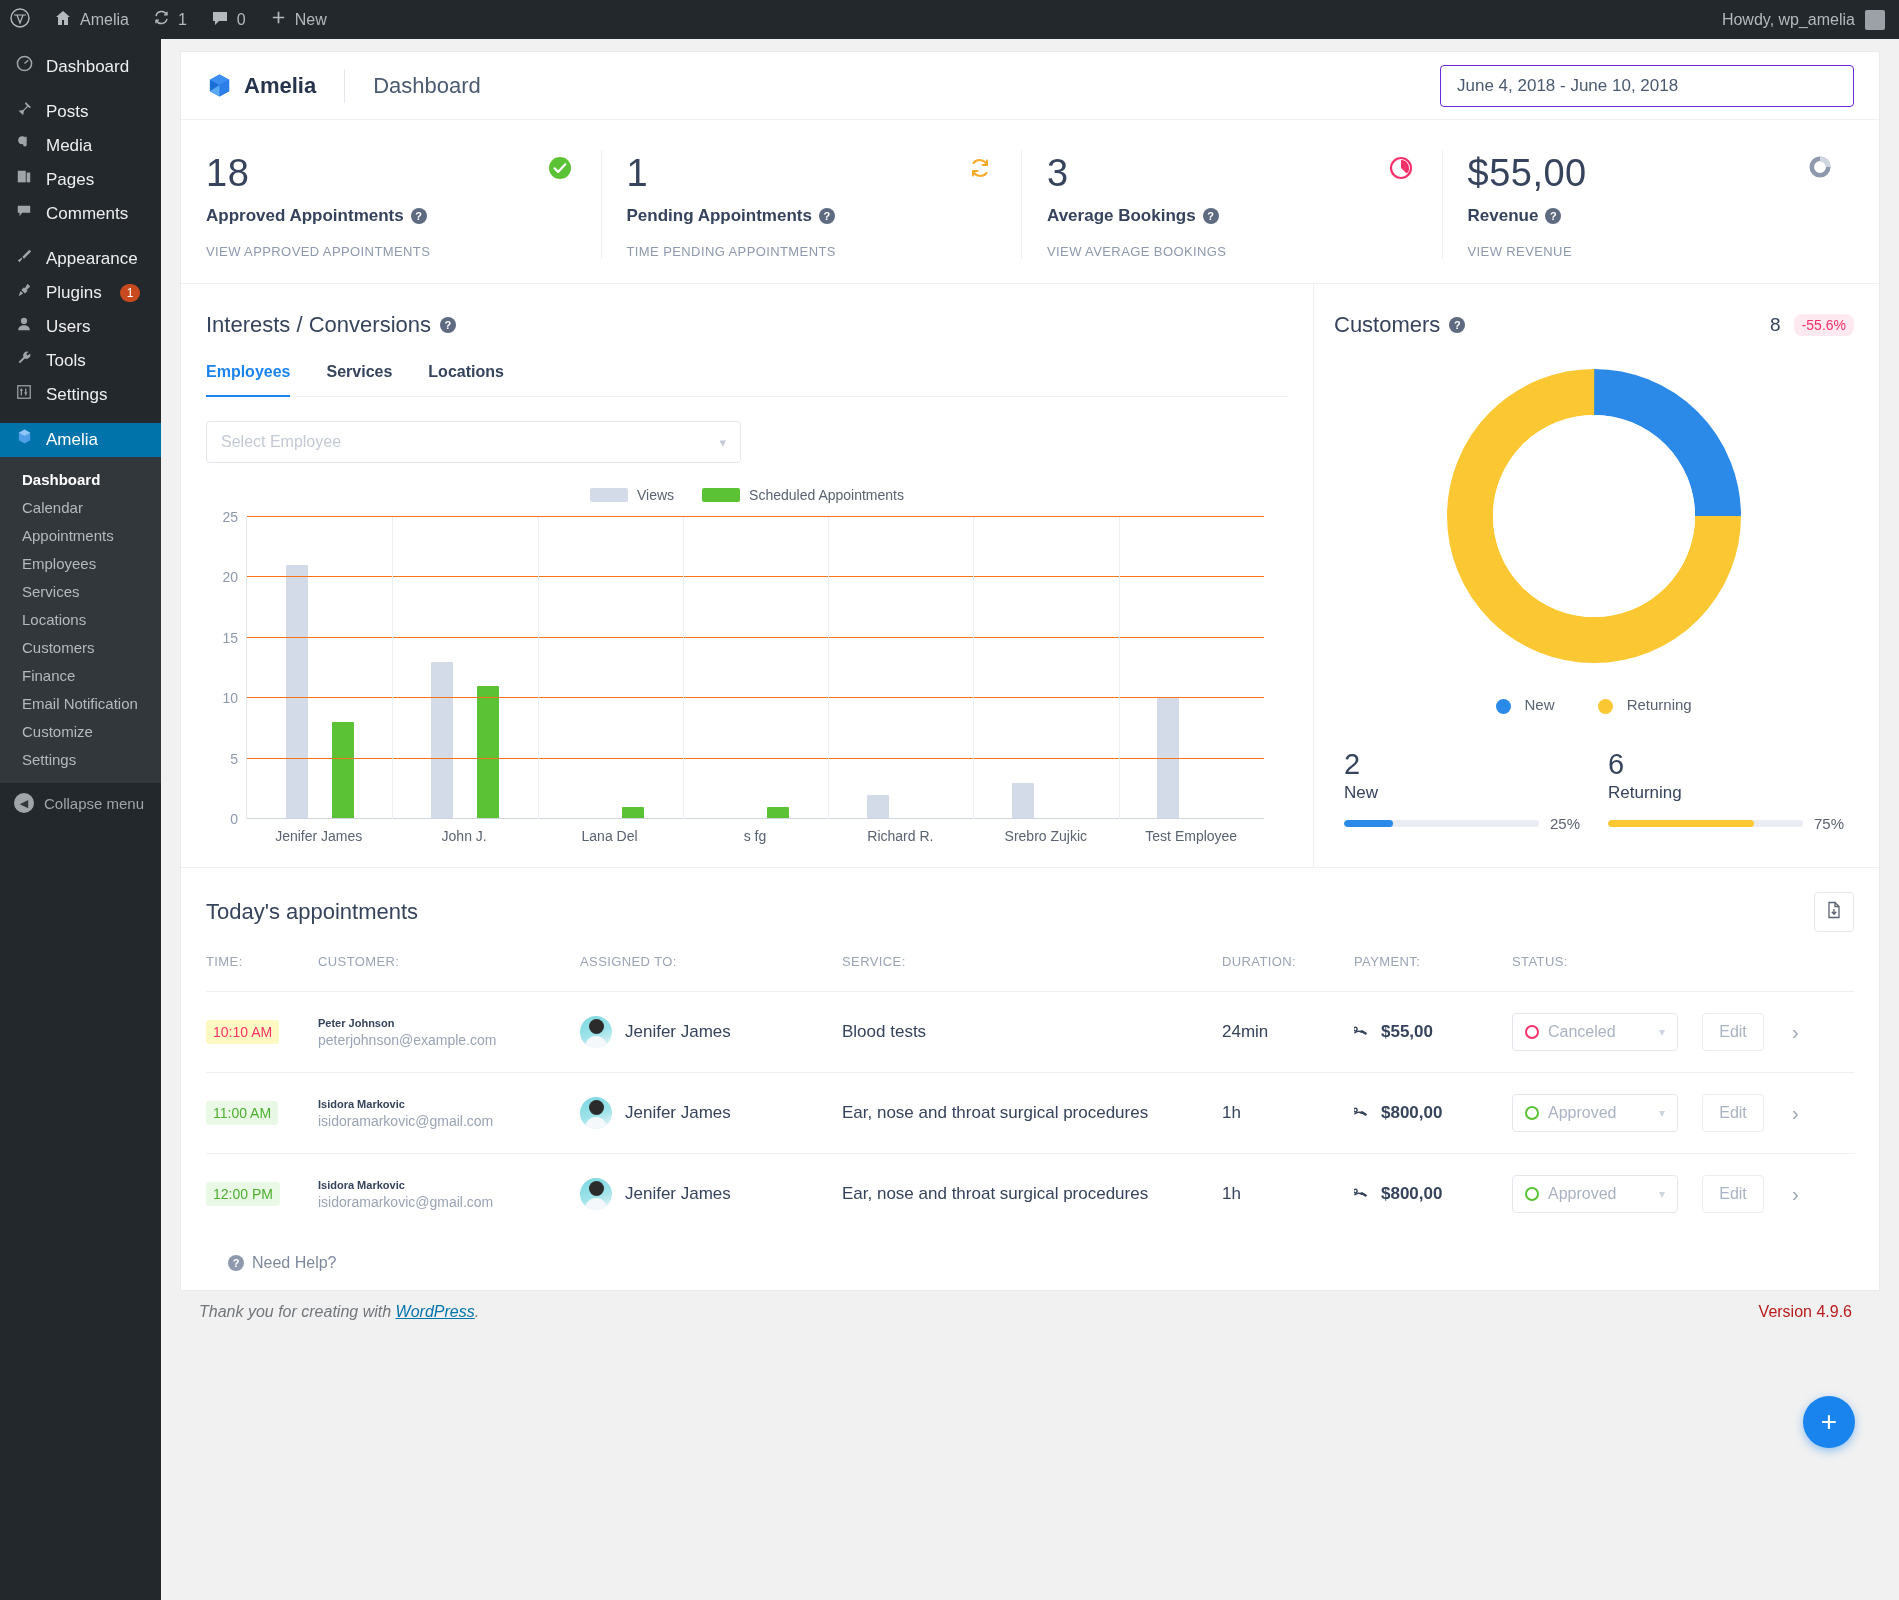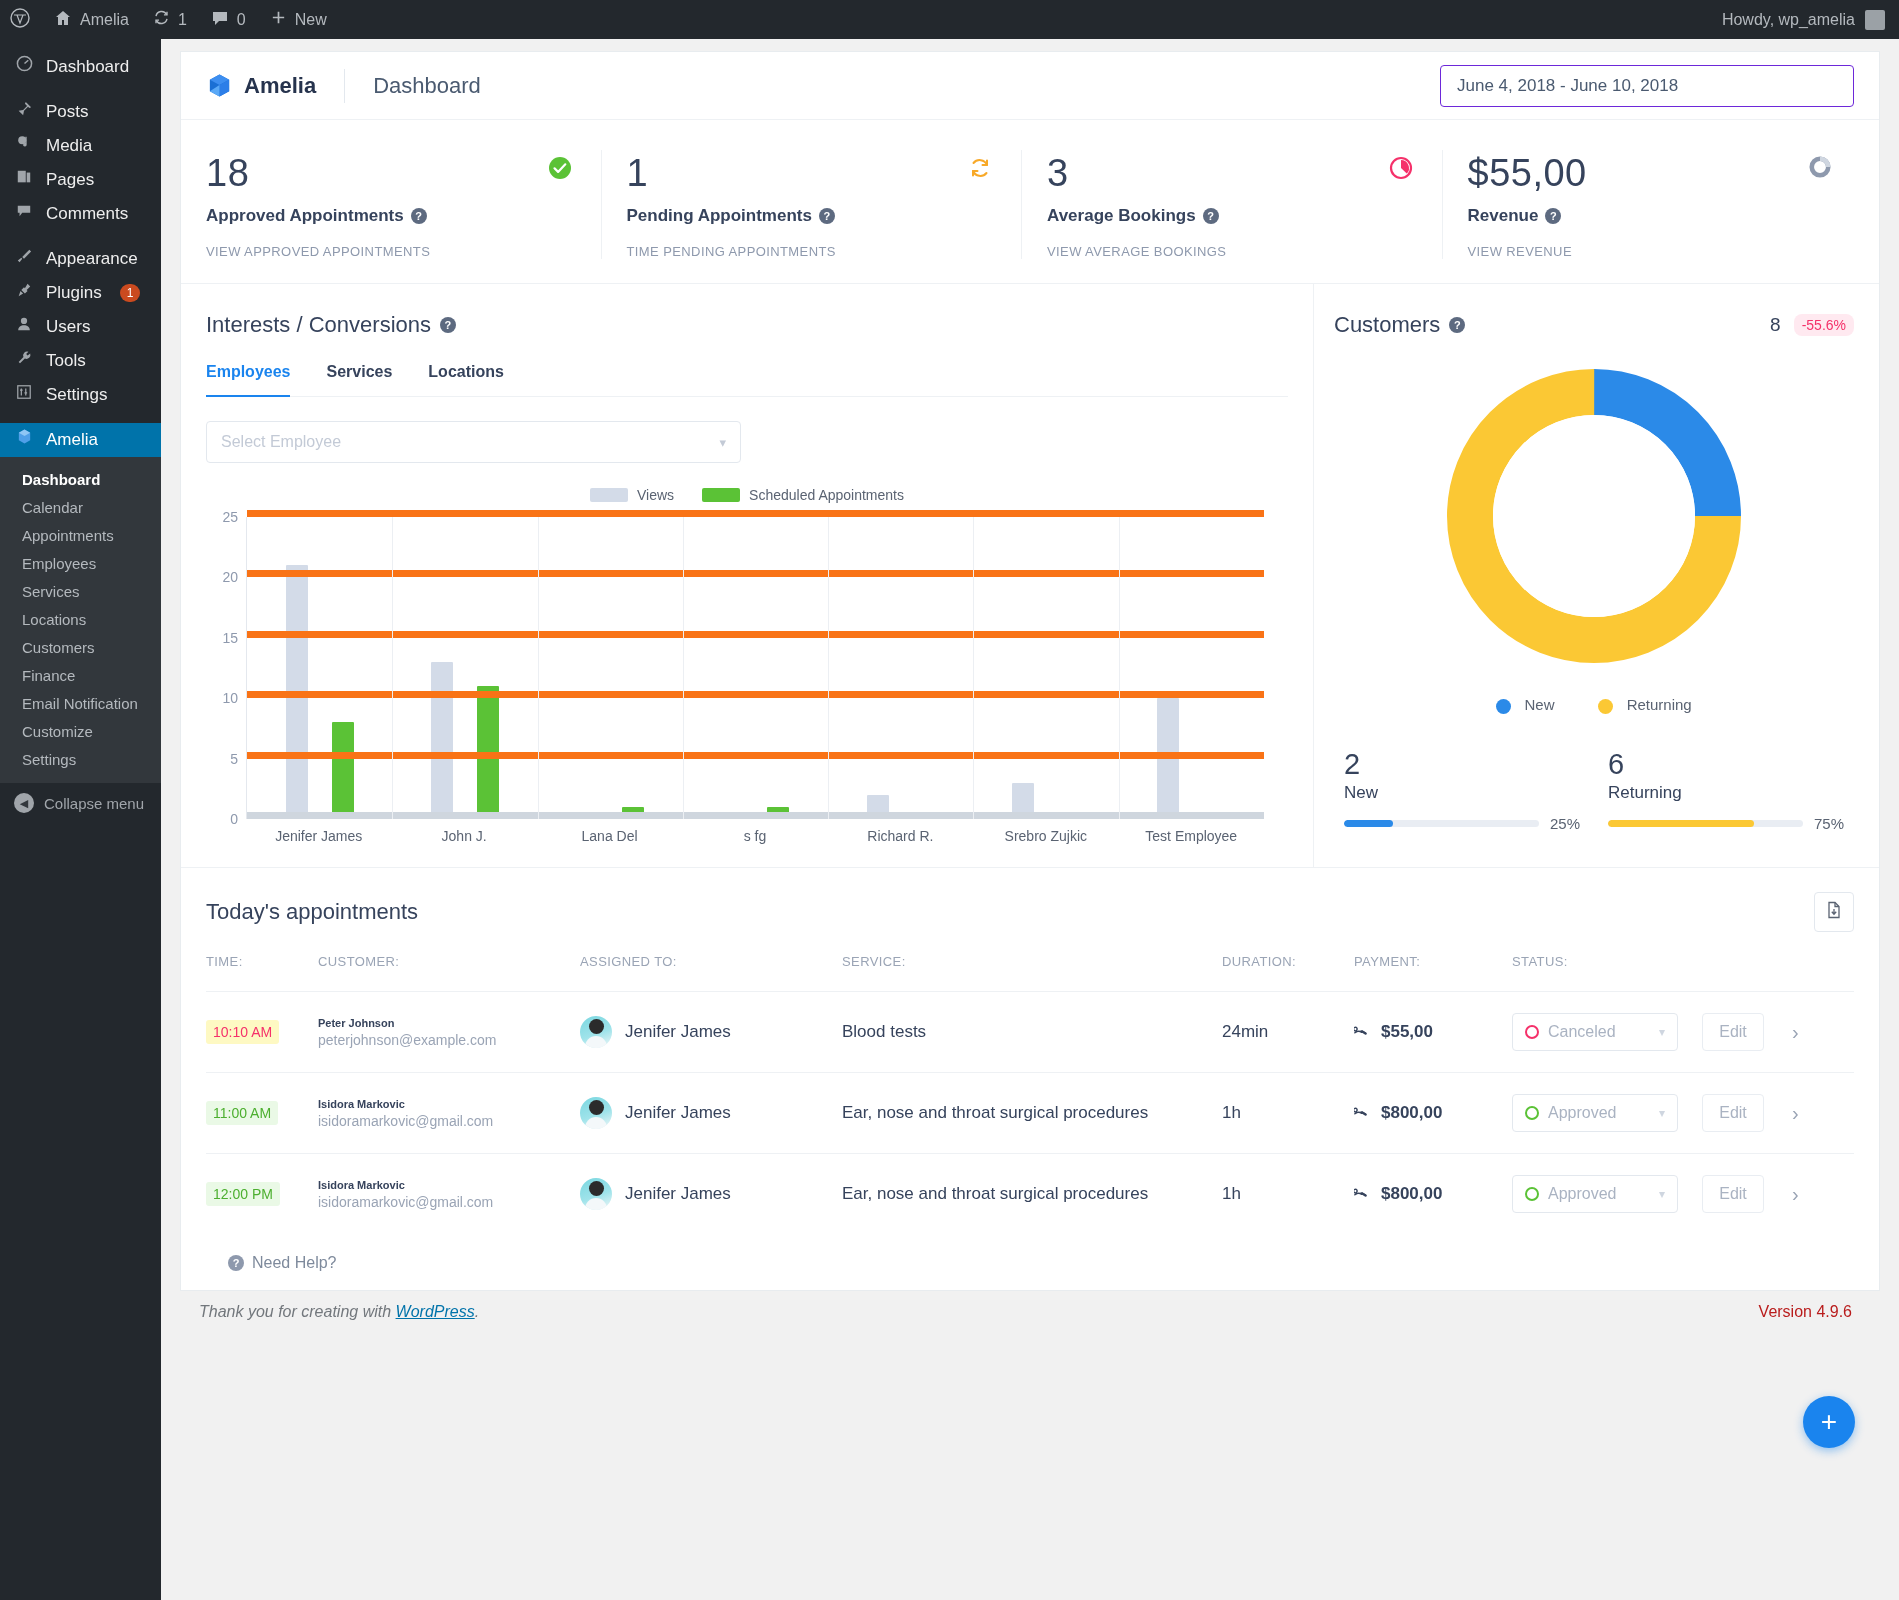--- a/index.html
+++ b/index.html
@@ -131,21 +131,21 @@
   
   .chart-area { margin-top: 24px; position: relative; height: 360px; }
   .chart-legend { display: flex; justify-content: center; gap: 28px; align-items: center; font-size: 14px; color: #5a6372; }
   .legend-chip { display: flex; align-items: center; gap: 9px; }
   .chip-swatch { width: 38px; height: 14px; border-radius: 2px; }
   .plot {
     position: relative; margin-top: 14px; height: 302px;
     margin-left: 40px; margin-right: 24px;
     border-left: 1px solid #e4e8ee;
   }
-  .gridline { position: absolute; left: 0; right: 0; border-top: 7px solid #f97316; }
+  .gridline { position: absolute; left: 0; right: 0; border-top: 1px solid #f97316; }
   .gridline.base { border-top-color: #cfd6de; }
   .ytick {
     position: absolute; right: 100%; margin-right: 9px; transform: translateY(-50%);
     font-size: 14px; color: #8e99ad;
   }
   .vline { position: absolute; top: 0; bottom: 0; width: 1px; background: #eceff3; }
   .groups { position: absolute; left: 0; right: 0; top: 0; bottom: 0; display: flex; }
   .group { flex: 1; position: relative; display: flex; align-items: flex-end; justify-content: center; gap: 24px; }
   .bar { width: 22px; border-radius: 1px 1px 0 0; }
   .bar.views { background: #d3dbe8; }

